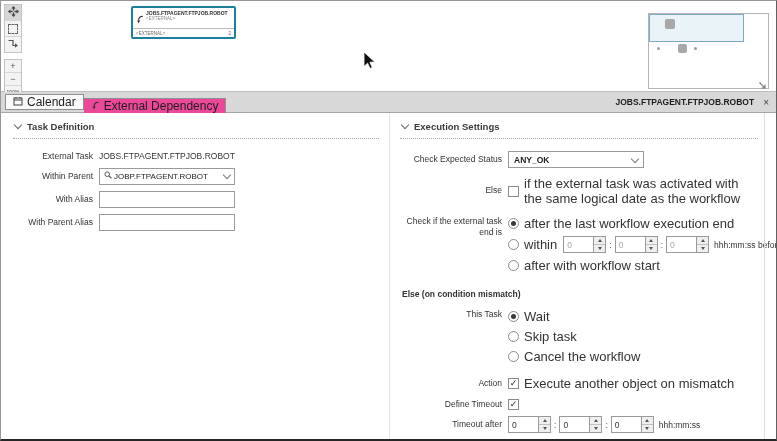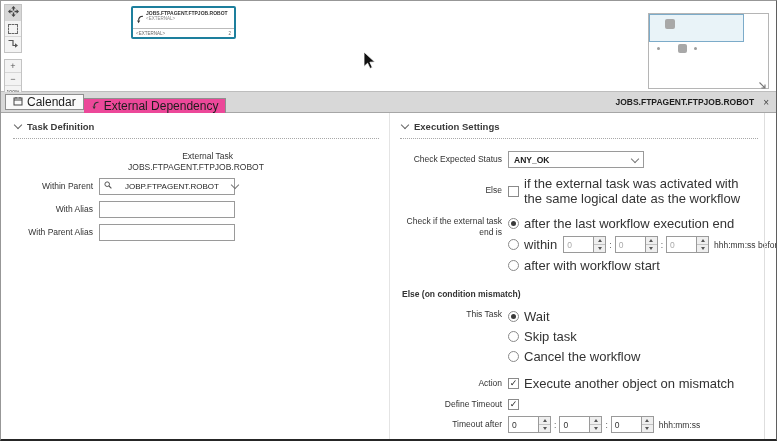--- a/index.html
+++ b/index.html
@@ -55,21 +55,21 @@
   .chev{width:5px;height:5px;border-right:1.4px solid #666;border-bottom:1.4px solid #666;transform:rotate(45deg);margin-top:-3px;flex-shrink:0;}
   .dotted{border-bottom:1px dotted #a8a8a8;margin:6px 0 12px 0;}
 
   .form-row{display:flex;align-items:center;margin-bottom:6px;}
   .form-row.top{align-items:flex-start;}
   .lbl{width:80px;text-align:right;font-size:8.5px;color:#333;margin-right:6px;flex-shrink:0;line-height:1.25;}
   .lbl-r{width:102px;text-align:right;font-size:8.5px;color:#333;margin-right:6px;flex-shrink:0;line-height:1.3;}
   .static-val{font-size:8.5px;color:#333;}
 
   .text-input{width:128px;height:15px;border:1px solid #9a9a9a;font-size:8.5px;padding:0 3px;font-family:"Liberation Sans",sans-serif;box-sizing:content-box;}
-  .combo{width:136px;height:17px;border:1px solid #9a9a9a;display:flex;align-items:center;gap:13px;
+  .combo{width:136px;height:17px;border:1px solid #9a9a9a;display:flex;align-items:center;gap:2px;
          font-size:8px;color:#222;padding:0 4px;box-sizing:border-box;background:#fff;cursor:default;}
   .combo-chev,.dd-chev{width:5px;height:5px;border-right:1.2px solid #777;border-bottom:1.2px solid #777;transform:rotate(45deg);margin-left:auto;margin-top:-2px;flex-shrink:0;}
 
   .select{width:136px;height:17px;border:1px solid #9a9a9a;display:flex;align-items:center;font-size:8.5px;
           font-weight:bold;color:#222;padding:0 5px;box-sizing:border-box;background:#fff;cursor:default;}
 
   .checkbox{width:11px;height:11px;border:1px solid #8a8a8a;background:#fff;display:inline-flex;align-items:center;
             justify-content:center;font-size:9px;line-height:1;color:#222;flex-shrink:0;box-sizing:border-box;cursor:default;}
   .checkbox.checked::after{content:"\2713";}
   .radio{width:11px;height:11px;border:1px solid #8a8a8a;border-radius:50%;background:#fff;display:inline-flex;
@@ -200,21 +200,21 @@
 
   <div class="details">
 
     <div class="pane-left">
       <div class="section-head">
         <span class="chev"></span>
         <span>Task Definition</span>
       </div>
       <div class="dotted"></div>
 
-      <div class="form-row" style="margin-top:1px;flex-direction:column;">
+      <div class="form-row" style="margin-top:1px;">
         <span class="lbl">External Task</span>
         <span class="static-val">JOBS.FTPAGENT.FTPJOB.ROBOT</span>
       </div>
 
       <div class="form-row">
         <span class="lbl">Within Parent</span>
         <div class="combo">
           <span>
             <svg width="8" height="8" viewBox="0 0 8 8">
                 <circle cx="3.2" cy="3.2" r="2.3" fill="none" stroke="#555" stroke-width="1"></circle>

